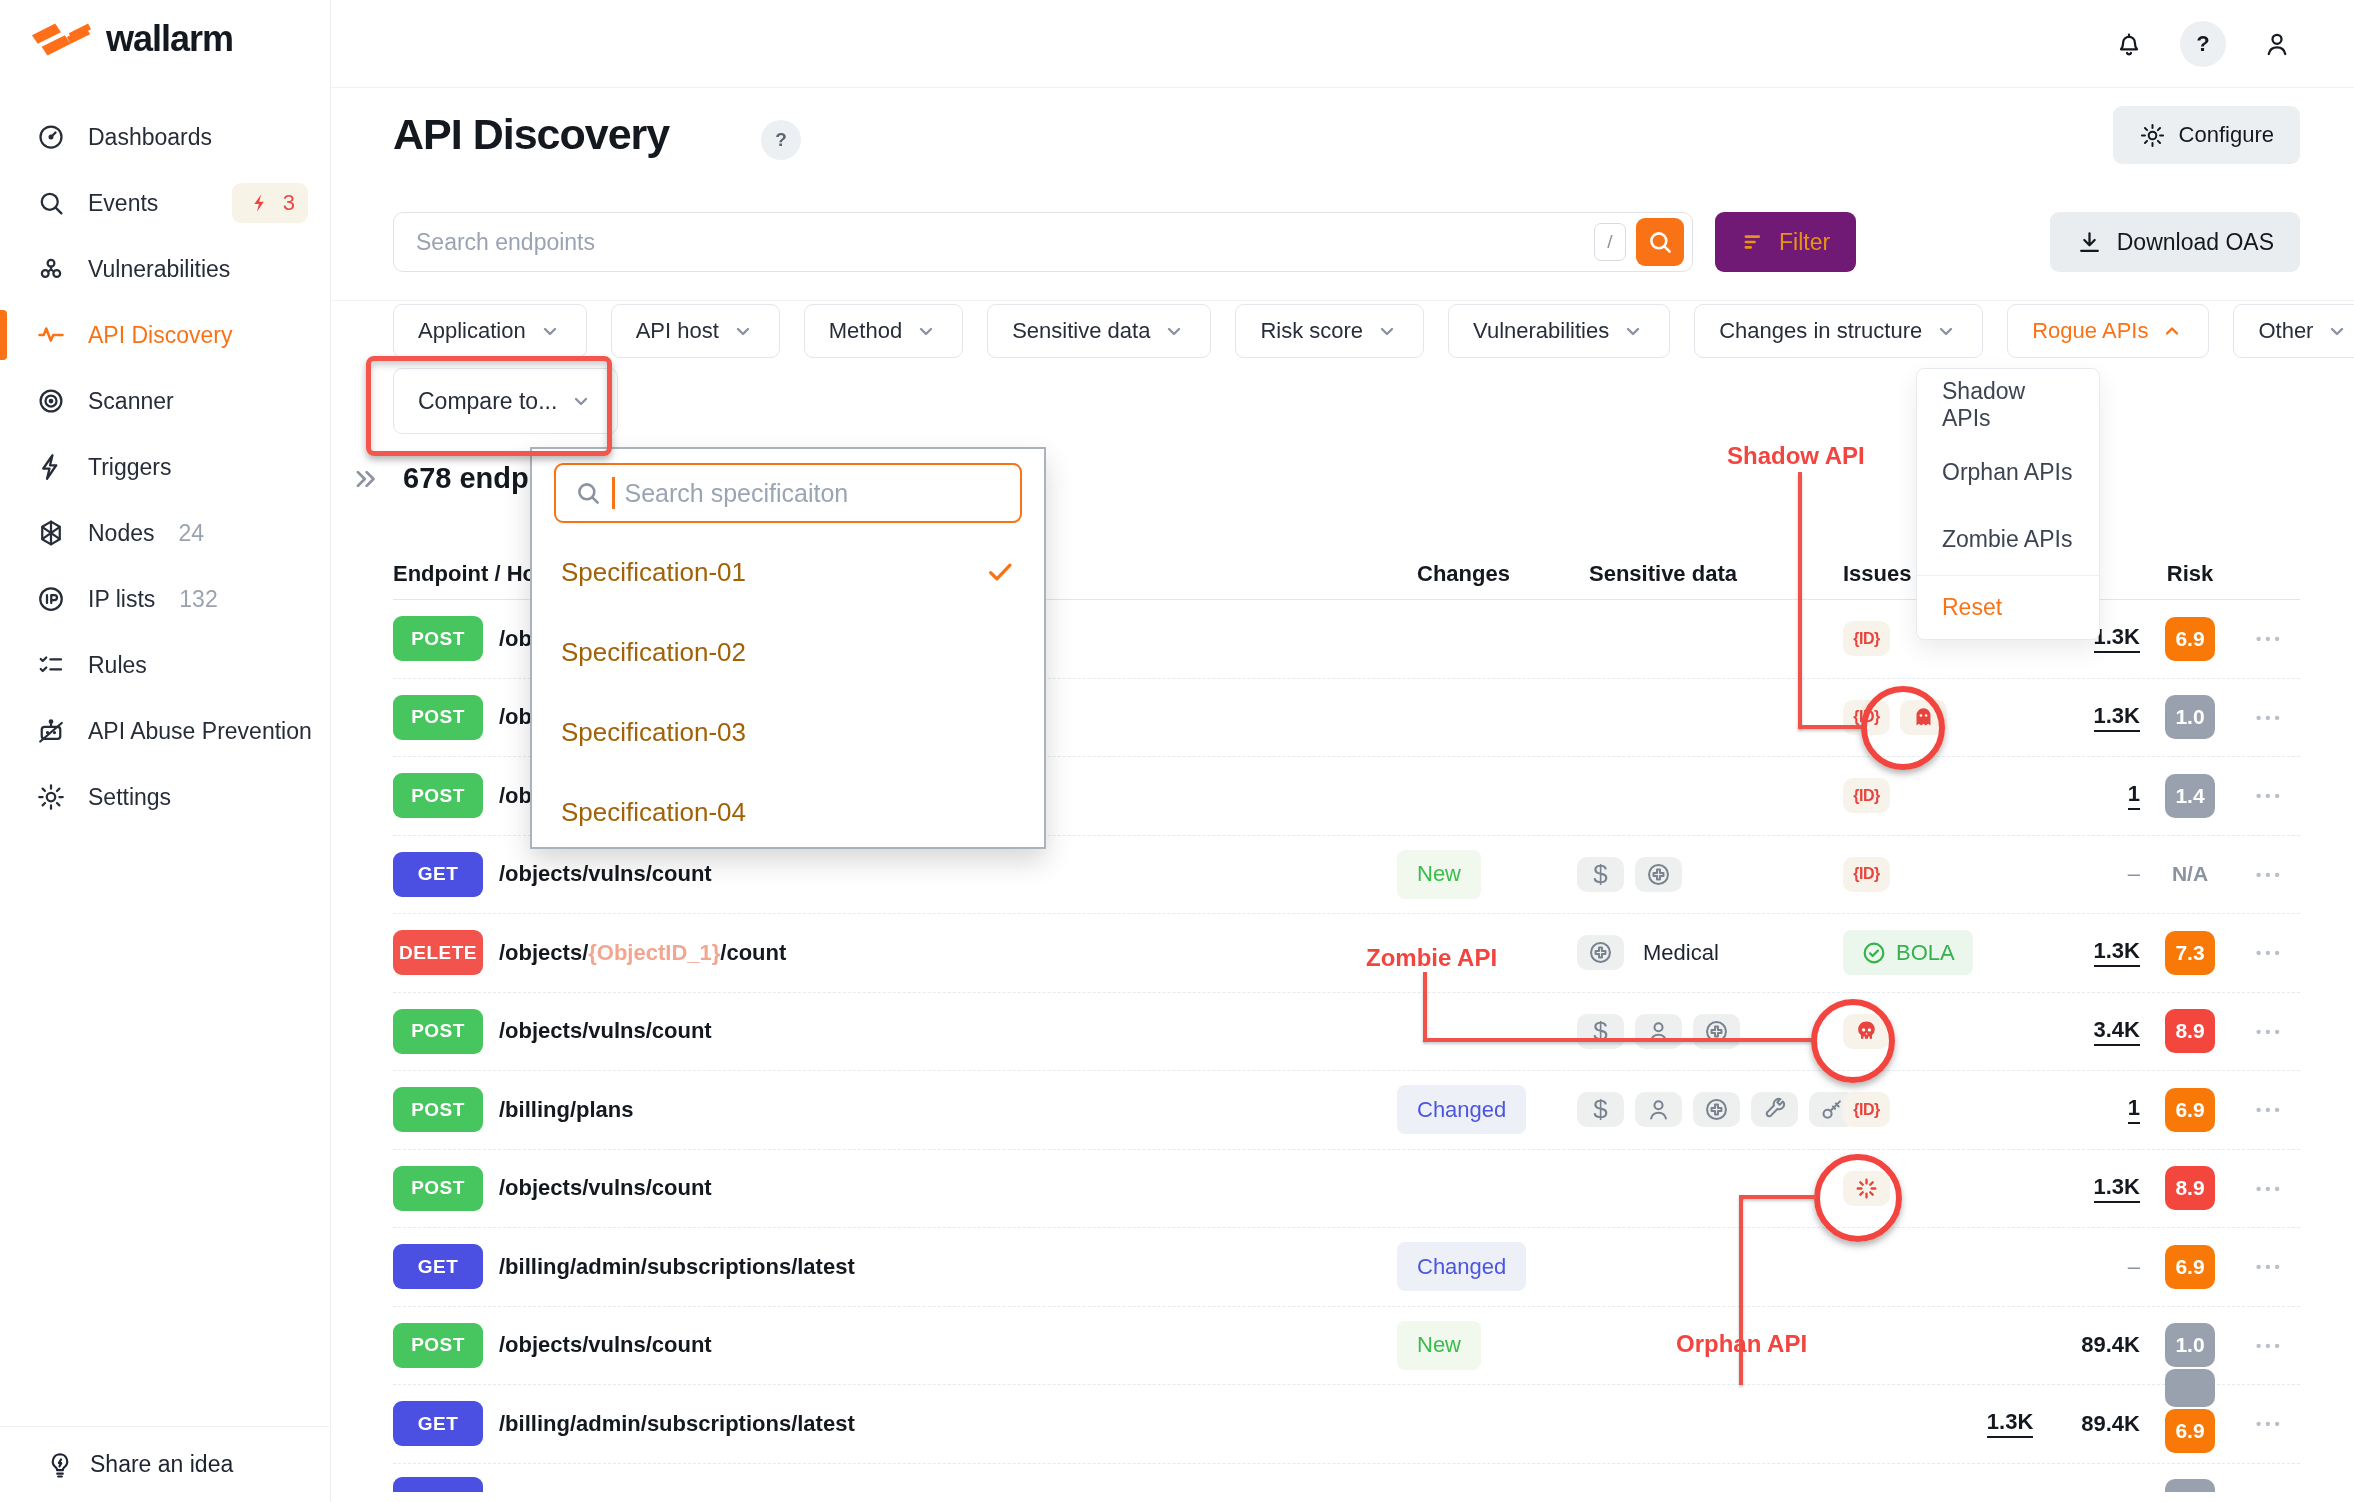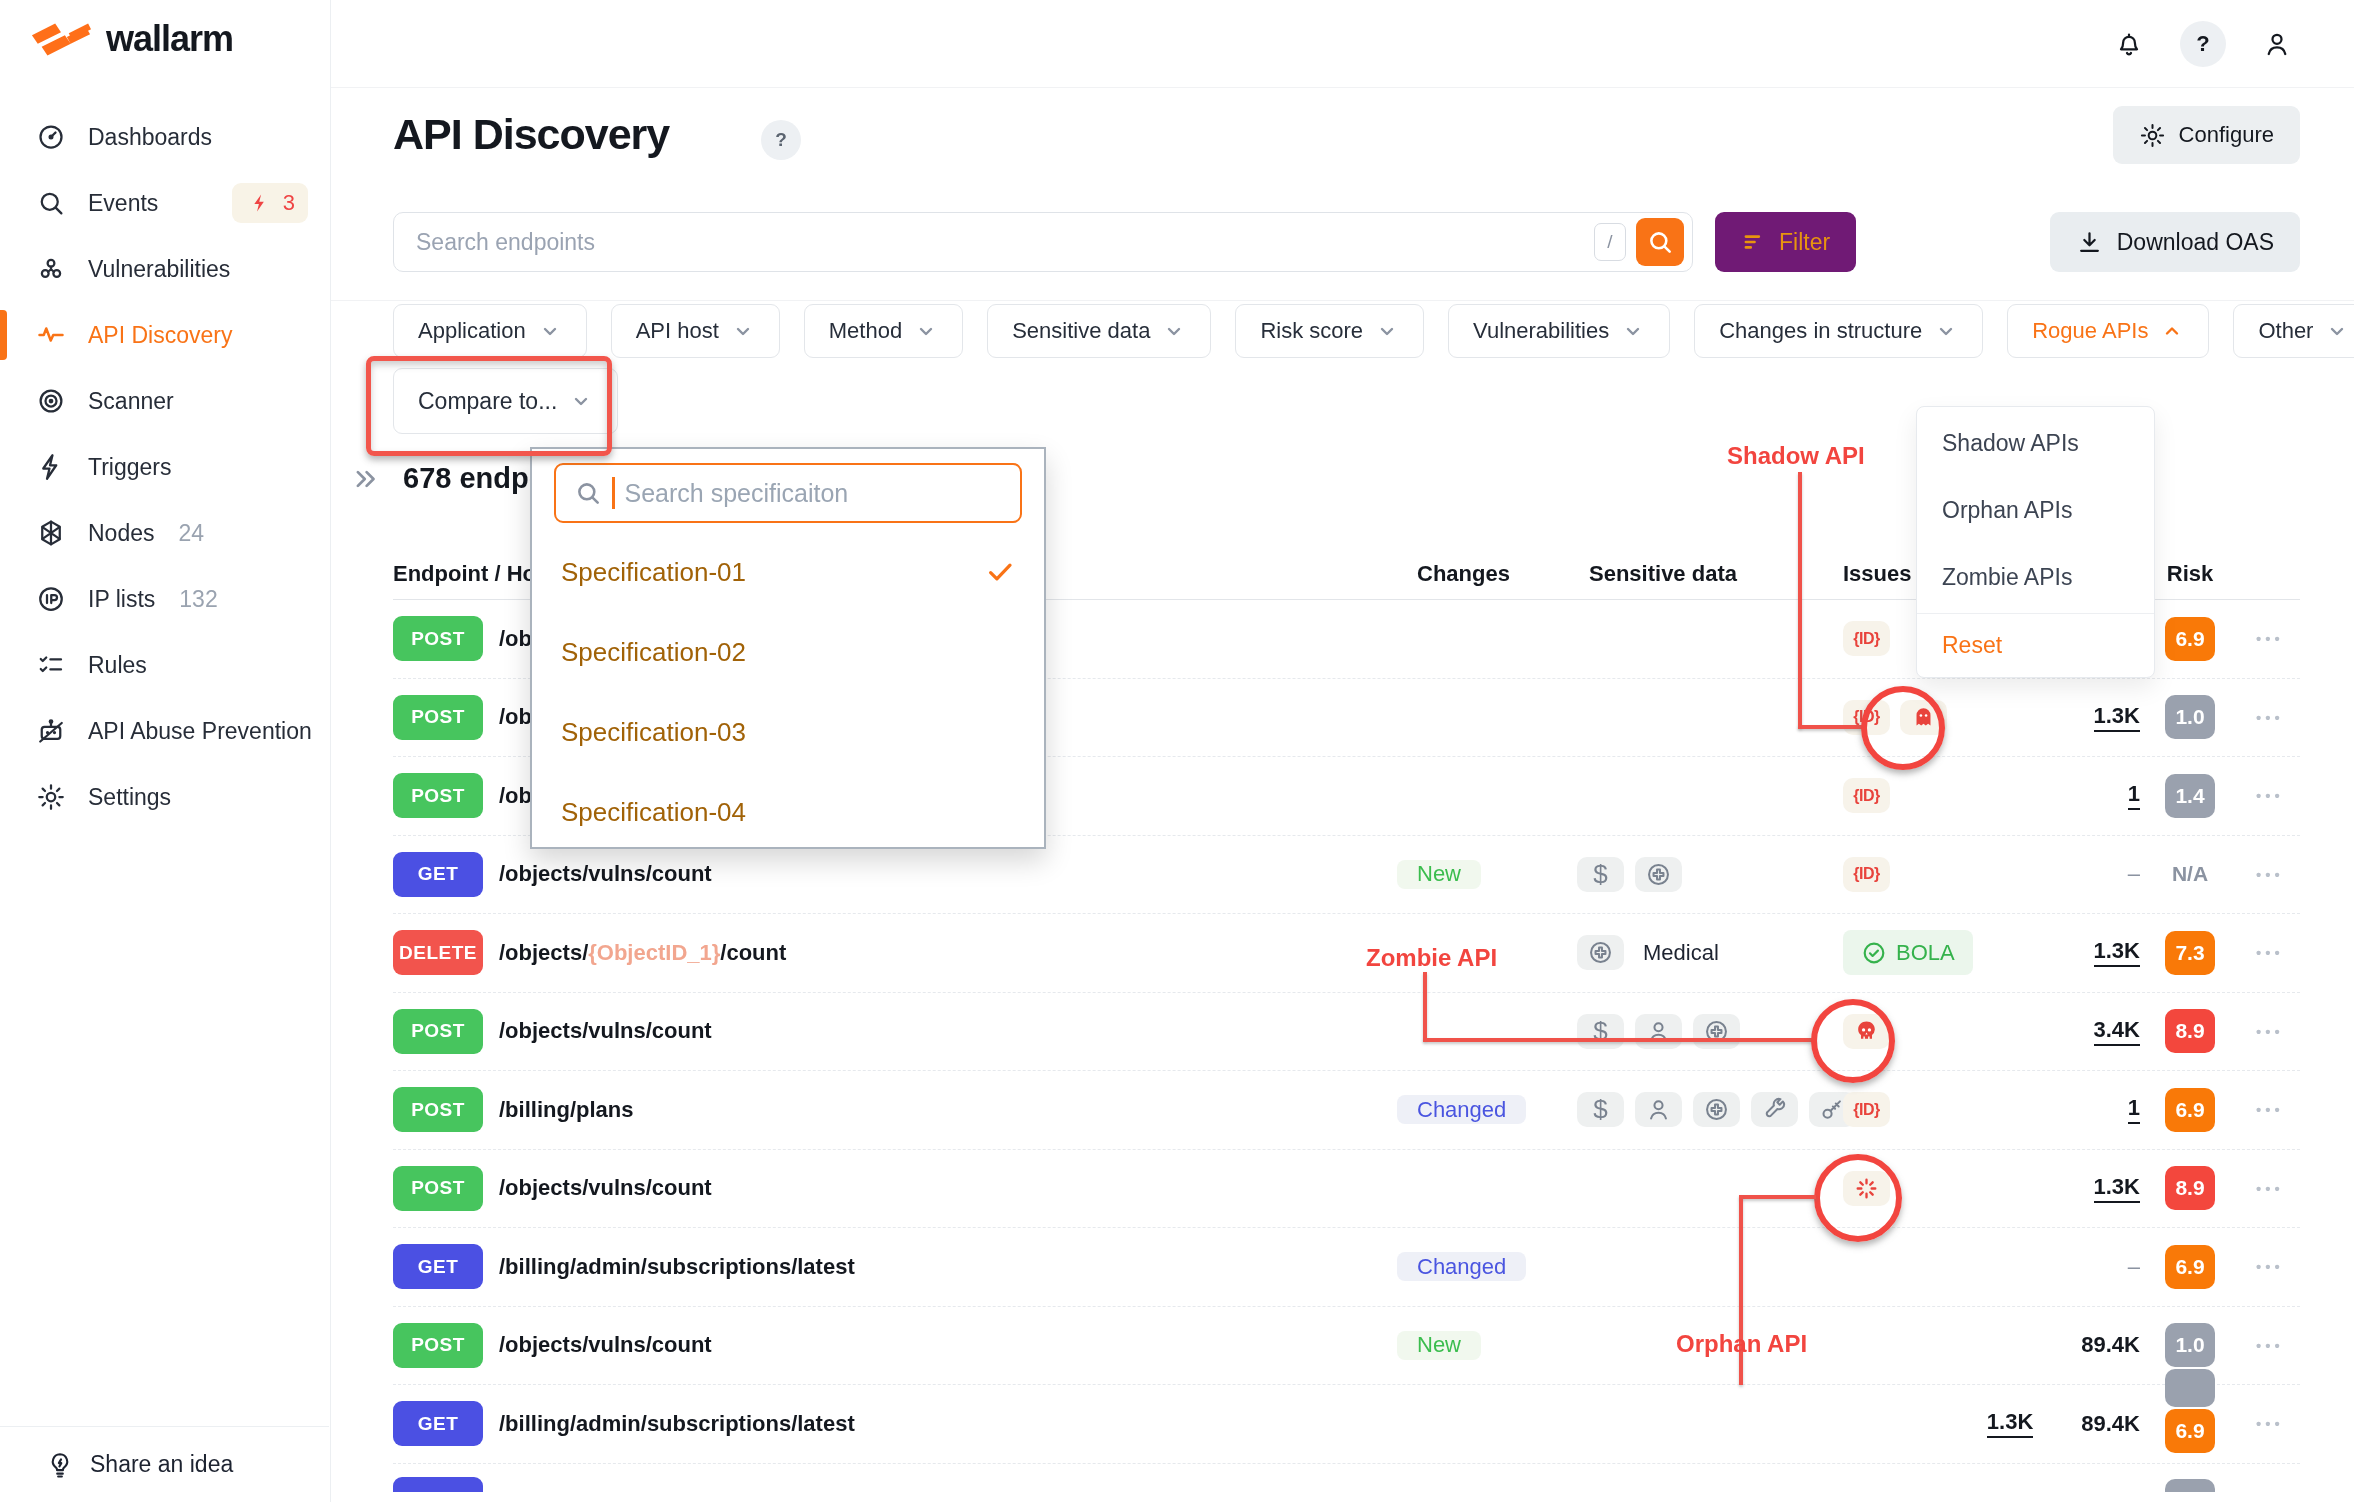--- a/index.html
+++ b/index.html
@@ -72,21 +72,21 @@
   .table { position:absolute; left:62px; top:548px; width:1907px; }
   .thead { display:grid; grid-template-columns:106px 898px 180px 266px 100px 197px 100px 60px; height:52px; align-items:center; border-bottom:1px solid #e2e5e9; }
   .hcell { font-size:22px; font-weight:700; color:#14181f; white-space:nowrap; }
   .trow { display:grid; grid-template-columns:106px 898px 180px 266px 100px 197px 100px 60px; align-items:center; height:78.5px; border-bottom:1px dashed #e6e9ed; cursor:pointer; }
   .method { width:90px; height:45px; border-radius:9px; display:flex; align-items:center; justify-content:center; color:#fff; font-size:19px; font-weight:700; letter-spacing:.5px; }
   .m-post { background:#47c55e; }
   .m-get { background:#4b50e3; }
   .m-delete { background:#f2544d; }
   .c-path { font-size:22px; font-weight:700; color:#14181f; white-space:nowrap; overflow:hidden; }
   .c-path .ppar { color:#f2a68f; }
-  .chg { display:inline-flex; align-items:center; height:29px; padding:0 20px; border-radius:8px; font-size:22px; }
+  .chg { display:inline-flex; align-items:center; height:49px; padding:0 20px; border-radius:8px; font-size:22px; }
   .chg-new { background:#f1f8ee; color:#3bbd4e; }
   .chg-changed { background:#eef0f7; color:#4a55e0; }
   .c-sens { display:flex; align-items:center; gap:11px; }
   .tile { width:47px; height:35px; border-radius:10px; background:#eef0f0; color:#79828f; display:flex; align-items:center; justify-content:center; flex:0 0 47px; }
   .tile .ic { width:27px; height:27px; }
   .tile .txt-ic { font-size:26px; font-weight:500; }
   .sens-label { font-size:22px; color:#1d2330; margin-left:8px; }
   .c-issues { display:flex; align-items:center; gap:10px; }
   .tile.red { background:#f7f3ea; color:#e8433c; }
   .idb { font-size:16px; font-weight:700; letter-spacing:-.5px; }
@@ -109,21 +109,21 @@
   .sliver-risk { position:absolute; left:1772px; top:15px; width:50px; height:13px; border-radius:10px 10px 0 0; background:#9aa1ae; }
 
   
   .spec-panel { position:absolute; left:530px; top:447px; width:516px; height:402px; background:#fff; border:2px solid #aab3bd; box-shadow:0 12px 26px rgba(0,0,0,.16); z-index:40; }
   .spec-search { position:absolute; left:22px; right:22px; top:14px; height:60px; border:2.5px solid #f97316; border-radius:9px; display:flex; align-items:center; gap:10px; padding:0 18px; cursor:text; }
   .spec-search .ic { width:28px; height:28px; color:#8b93a1; }
   .caret { width:2.5px; height:32px; background:#f97316; }
   .spec-placeholder { font-size:25px; color:#9aa5b3; }
   .spec-item { position:absolute; left:0; right:0; height:70px; display:flex; align-items:center; padding:0 29px; font-size:26px; color:#a16207; cursor:pointer; }
   .spec-item .check { margin-left:auto; width:30px; height:30px; color:#f97316; }
-  .rogue-panel { position:absolute; left:1916px; top:368px; width:239px; height:272px; background:#fff; border:1px solid #e7eaee; border-radius:8px; box-shadow:0 10px 24px rgba(0,0,0,.08); z-index:40;margin-top:38px; }
+  .rogue-panel { position:absolute; left:1916px; top:368px; width:184px; height:272px; background:#fff; border:1px solid #e7eaee; border-radius:8px; box-shadow:0 10px 24px rgba(0,0,0,.08); z-index:40; }
   .rogue-item { position:absolute; left:0; right:0; height:56px; display:flex; align-items:center; padding:0 25px; font-size:23px; color:#3c4452; cursor:pointer; }
   .rogue-divider { position:absolute; left:0; right:0; top:206px; border-top:1px solid #edeff2; }
   .rogue-reset { position:absolute; left:0; right:0; top:212px; height:52px; display:flex; align-items:center; padding:0 25px; font-size:23px; color:#f97316; cursor:pointer; }
 
   
   .anno { position:absolute; z-index:50; pointer-events:none; }
   .anno-rect { left:366px; top:356px; width:246px; height:100px; border:5px solid #f2564c; border-radius:8px; box-shadow:0 4px 7px rgba(90,90,90,.45), inset 0 4px 7px rgba(90,90,90,.3); }
   .anno-label { font-size:24px; font-weight:700; color:#f2453f; white-space:nowrap; }
   .anno-line { background:#f0524a; box-shadow:0 2px 3px rgba(120,120,120,.4); }
   .anno-circle { border:6px solid #f2453f; border-radius:50%; box-shadow:0 4px 6px rgba(110,110,110,.5); }

